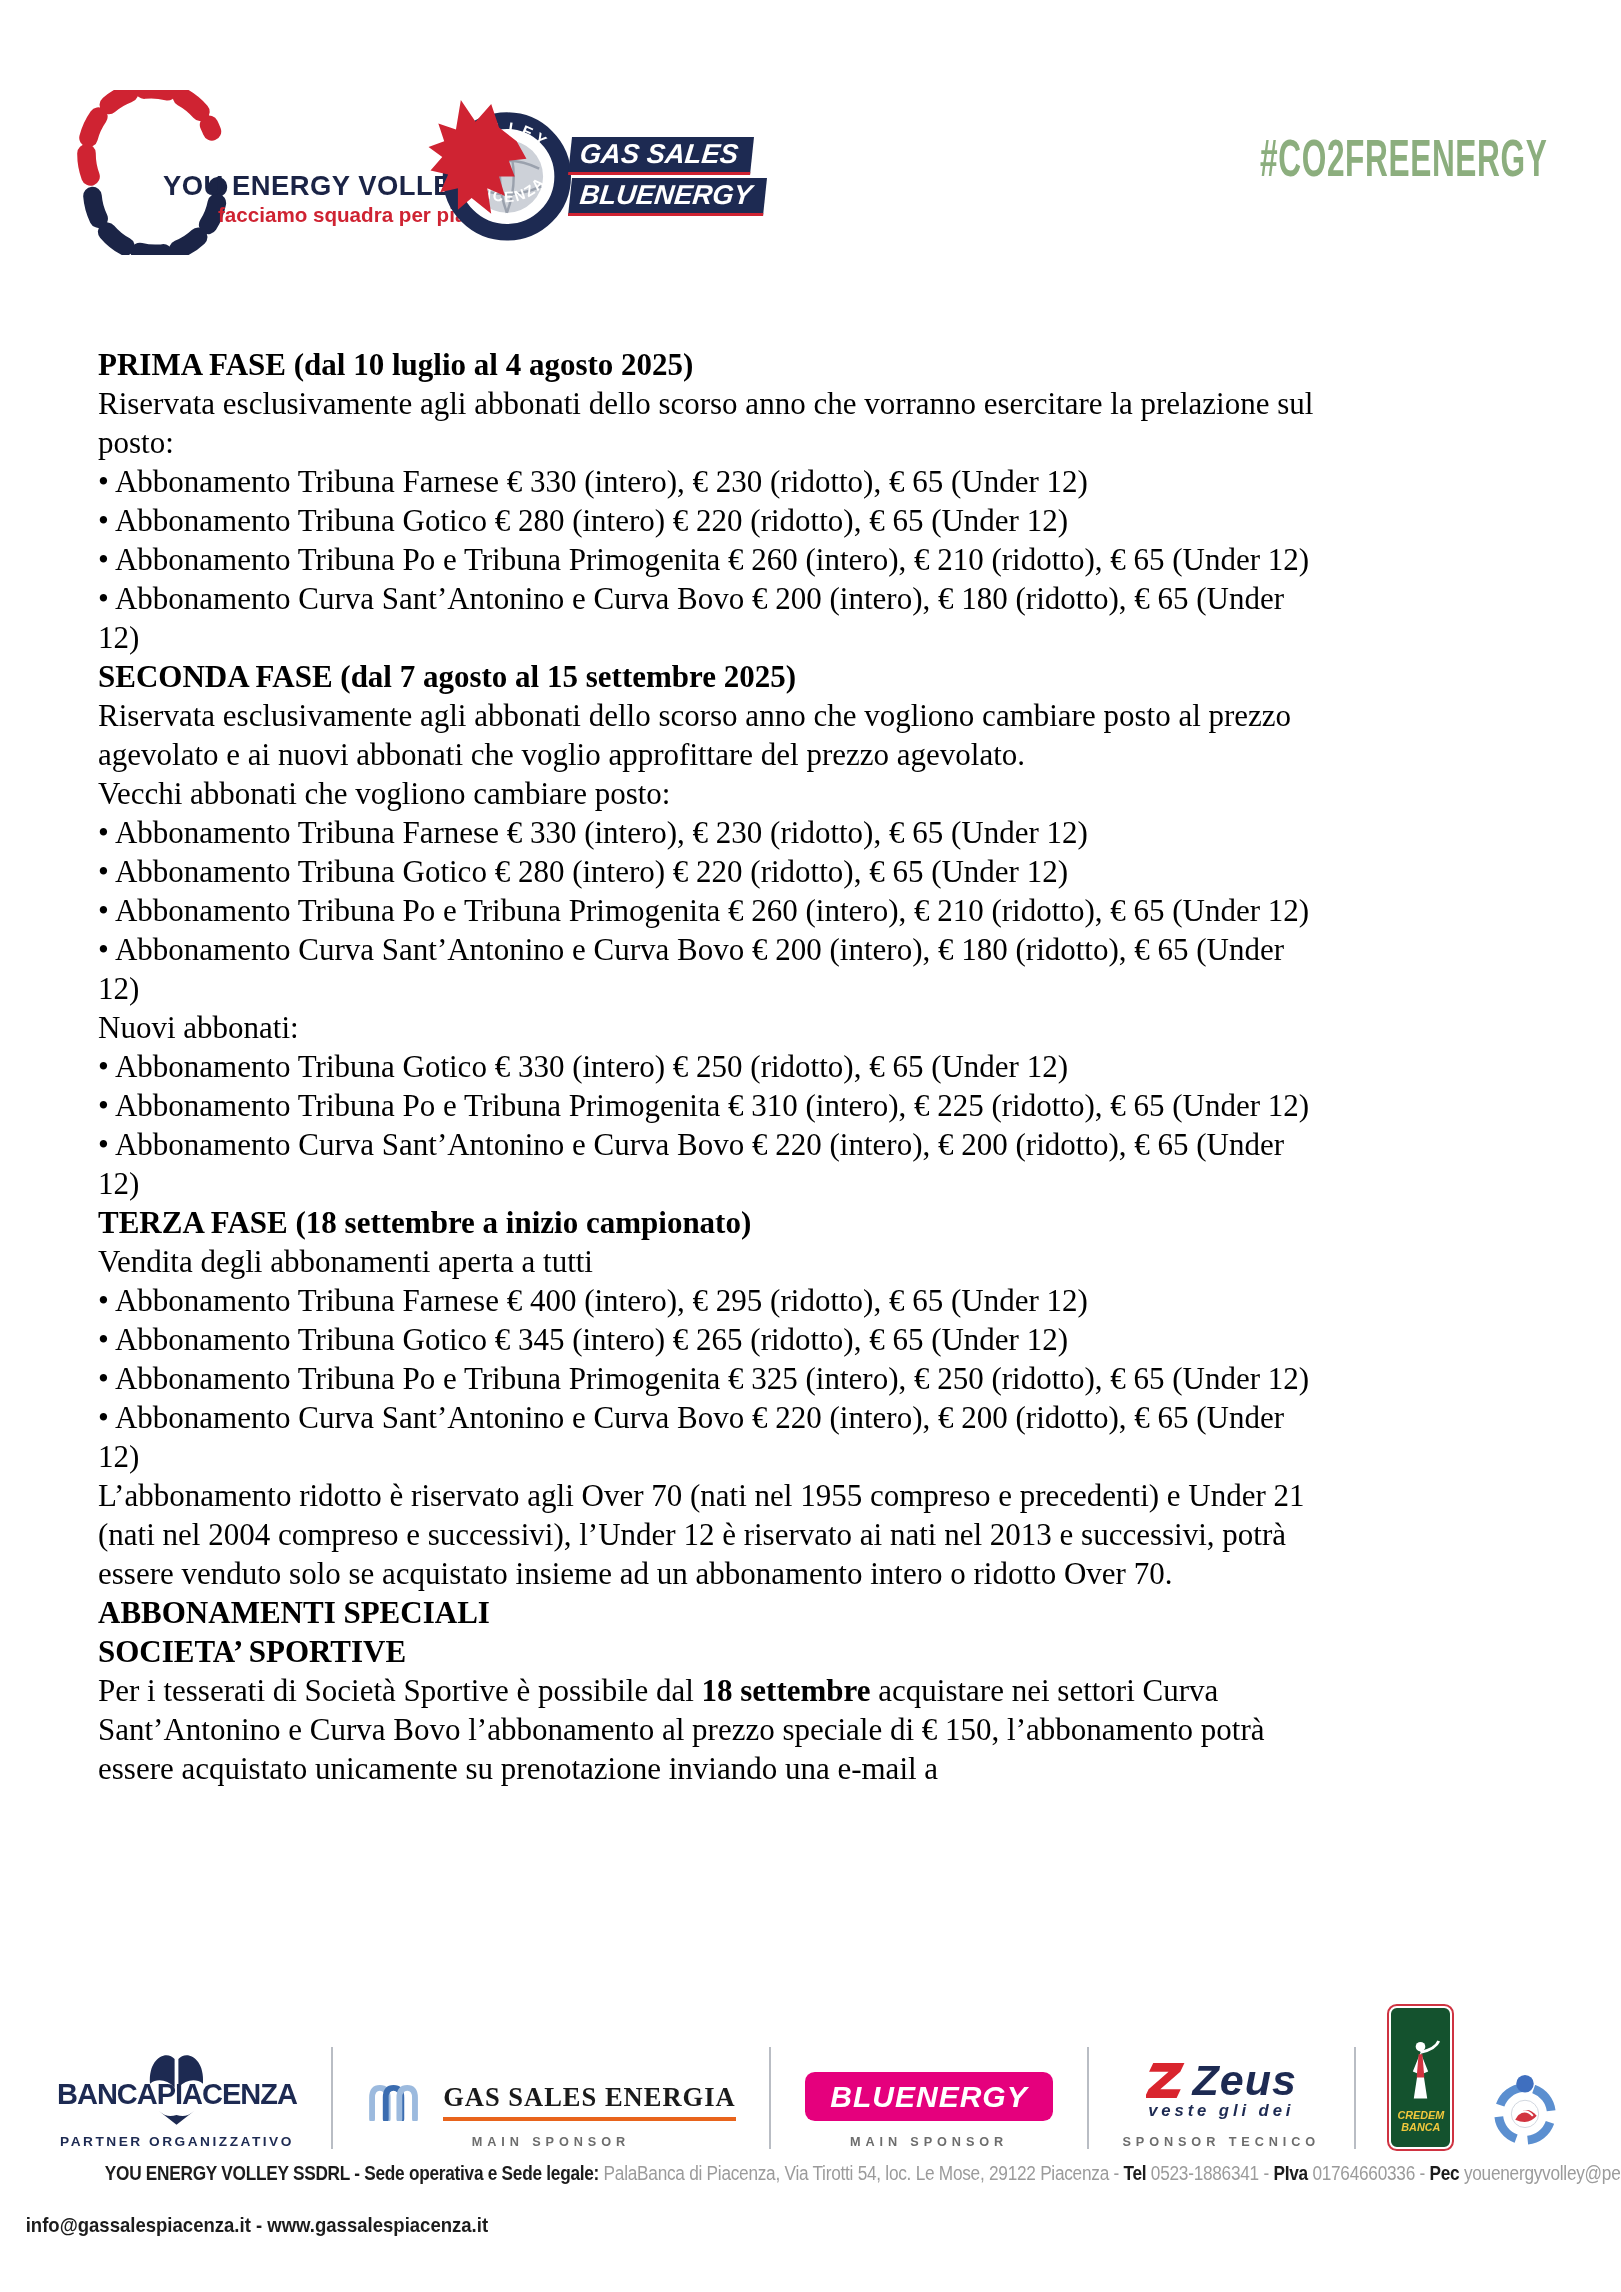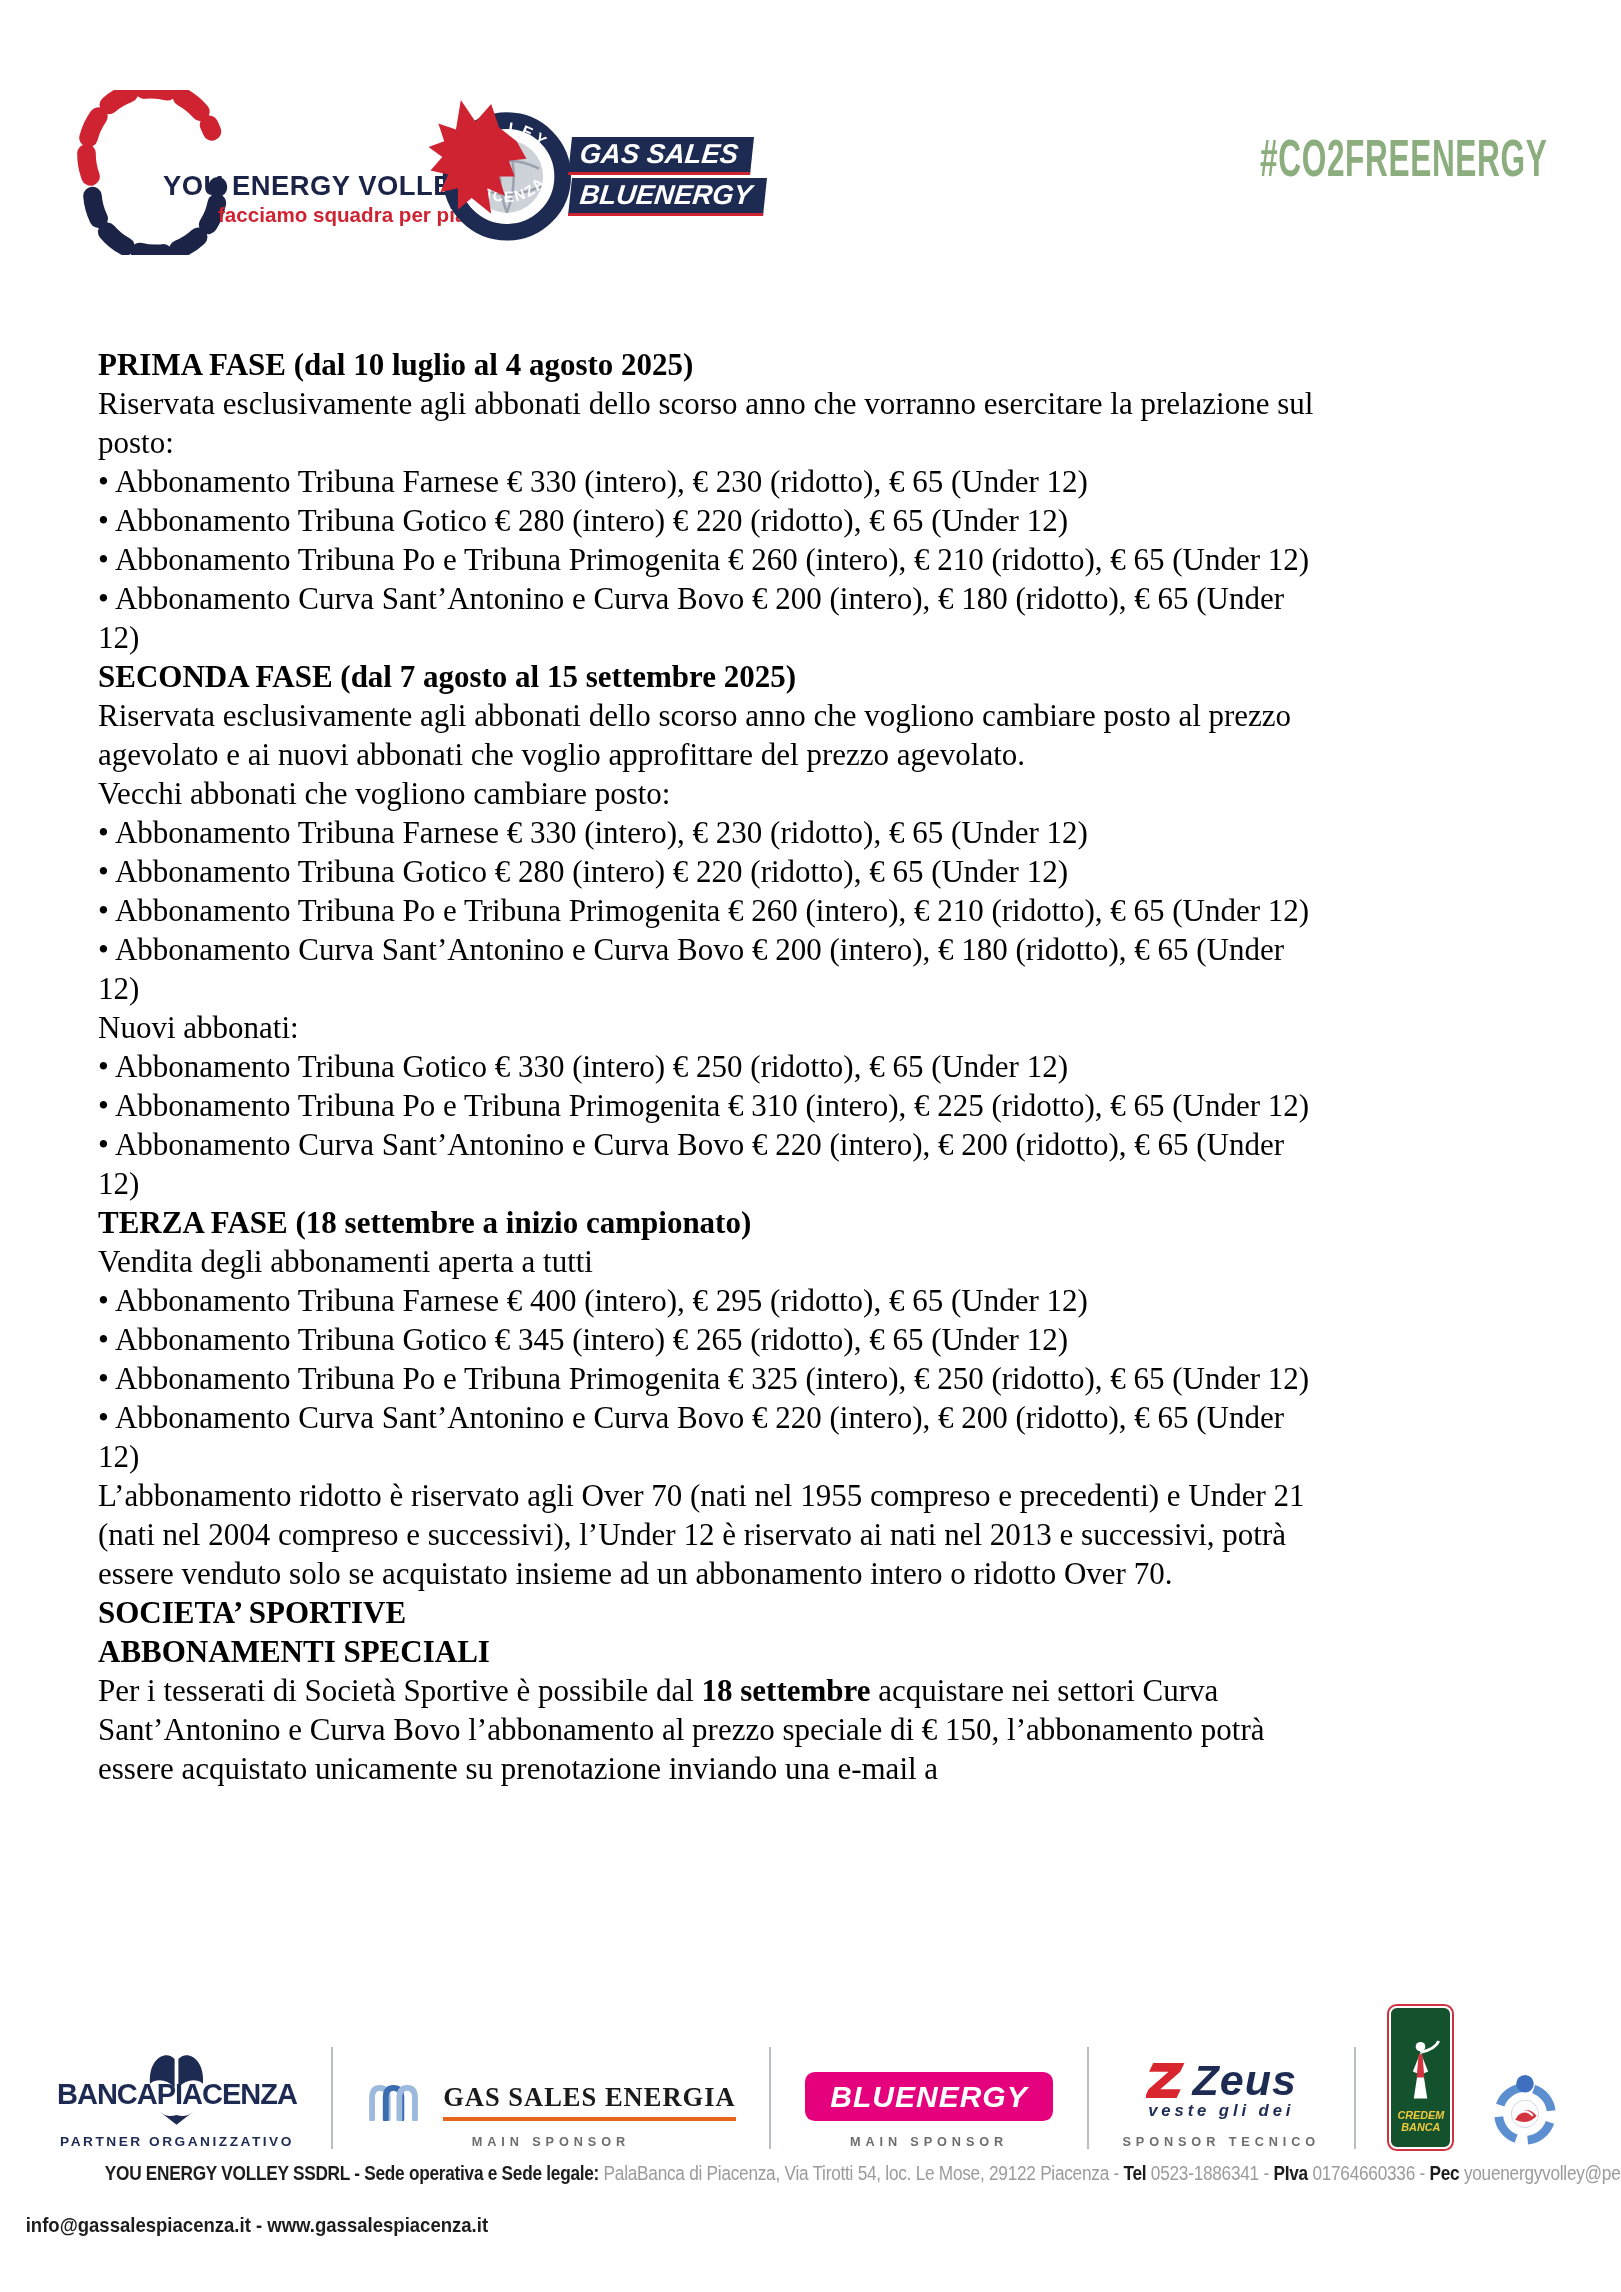--- a/index.html
+++ b/index.html
@@ -132,22 +132,22 @@
       <div class="doc-line bold"><span>TERZA FASE (18 settembre a inizio campionato)</span></div>
       <div class="doc-line"><span>Vendita degli abbonamenti aperta a tutti</span></div>
       <div class="doc-line"><span>• Abbonamento Tribuna Farnese € 400 (intero), € 295 (ridotto), € 65 (Under 12)</span></div>
       <div class="doc-line"><span>• Abbonamento Tribuna Gotico € 345 (intero) € 265 (ridotto), € 65 (Under 12)</span></div>
       <div class="doc-line"><span>• Abbonamento Tribuna Po e Tribuna Primogenita € 325 (intero), € 250 (ridotto), € 65 (Under 12)</span></div>
       <div class="doc-line"><span>• Abbonamento Curva Sant’Antonino e Curva Bovo € 220 (intero), € 200 (ridotto), € 65 (Under
 12)</span></div>
       <div class="doc-line"><span>L’abbonamento ridotto è riservato agli Over 70 (nati nel 1955 compreso e precedenti) e Under 21
 (nati nel 2004 compreso e successivi), l’Under 12 è riservato ai nati nel 2013 e successivi, potrà
 essere venduto solo se acquistato insieme ad un abbonamento intero o ridotto Over 70.</span></div>
+      <div class="doc-line bold"><span>ABBONAMENTI SPECIALI</span></div>
       <div class="doc-line bold"><span>SOCIETA’ SPORTIVE</span></div>
-      <div class="doc-line bold"><span>ABBONAMENTI SPECIALI</span></div>
       <div class="doc-line"><span>Per i tesserati di Società Sportive è possibile dal </span><span style="font-weight: 700;">18 settembre</span><span> acquistare nei settori Curva
 Sant’Antonino e Curva Bovo l’abbonamento al prezzo speciale di € 150, l’abbonamento potrà
 essere acquistato unicamente su prenotazione inviando una e-mail a</span></div>
     </main>
 
   <div class="sponsors">
 
     <div class="sponsor">
       <svg width="71" height="53" viewBox="0 0 72 56">
         <path d="M8,44 C6,16 26,8 34,18 L34,48 C26,40 16,38 8,44 Z" fill="#1d2a52"></path>

